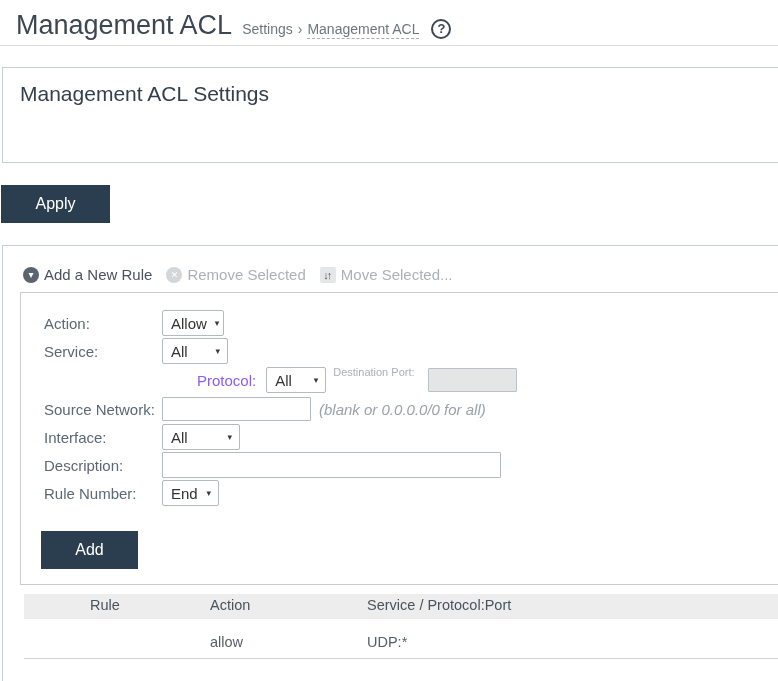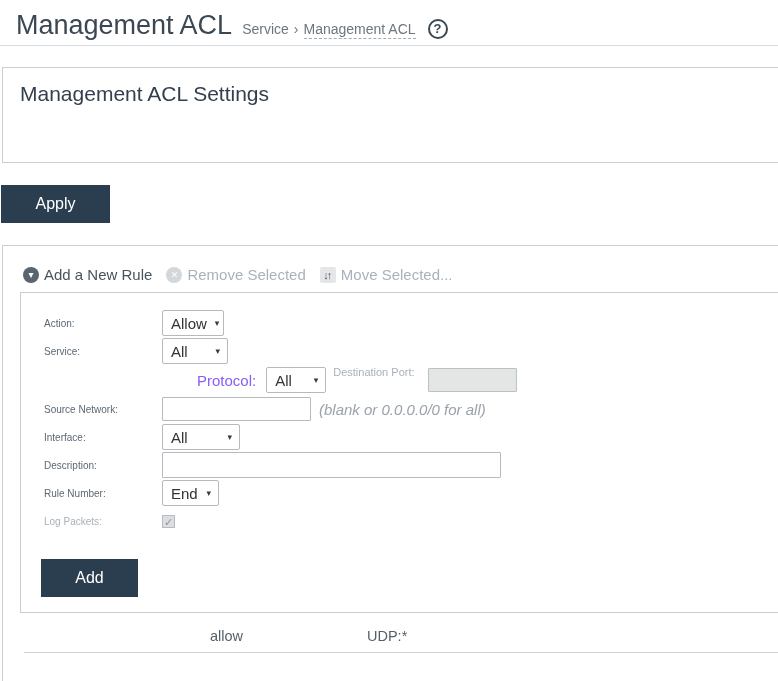--- a/index.html
+++ b/index.html
@@ -47,21 +47,21 @@
   .tool.disabled .glyph { background:#d3d7da; color:#fff; font-size:9px; }
   .tool .movglyph { width:16px; height:16px; margin-right:5px; background:#e4e6e8;
     color:#4a545e; font-size:11px; letter-spacing:-2px; display:inline-flex;
     align-items:center; justify-content:center; border-radius:2px;
     padding-right:2px; }
 
   
   .rule-form { margin:9px 0 0 17px; border:1px solid #cccccc; border-right:0;
     padding:17px 0 15px 23px; }
   .frow { display:flex; align-items:center; margin-bottom:2px; min-height:26px; }
-  .lbl { width:118px; font-size:10px; color:#5c6873; flex:0 0 auto; }
+  .lbl { width:118px; font-size:15px; color:#5c6873; flex:0 0 auto; }
   .lbl.dim, .dimtext { color:#a9b1b8; }
 
   .sel { display:inline-flex; align-items:center; justify-content:space-between;
     height:26px; background:#fff; border:1px solid #b5babf; border-radius:2px;
     padding:0 7px 0 8px; font-size:15px; color:#333; cursor:pointer; }
   .sel .caret { font-size:9px; color:#3a3a3a; margin-left:8px; }
 
   .txt { height:24px; border:1px solid #b5babf; border-radius:1px; background:#fff;
     font-family:inherit; font-size:14px; padding:0 5px; color:#333; }
   .txt:disabled { background:#e4e6e6; border-color:#bcc1c5; }
@@ -88,21 +88,21 @@
     border-bottom:1px solid #d3d3d3; color:#555f69; }
   .cell { position:absolute; top:3px; white-space:nowrap; }
   .c-rule { left:66px; } .c-action { left:186px; } .c-service { left:343px; }
 </style>
 </head>
 <body>
 
 <div class="hdr">
   <h1>Management ACL</h1>
   <nav class="breadcrumb">
-    <span class="crumb parent">Service</span><span class="sep">›</span><span class="crumb current">Management ACL</span>
+    <span class="crumb parent">Settings</span><span class="sep">›</span><span class="crumb current">Management ACL</span>
   </nav>
   <span class="help">?</span>
 </div>
 
 <section class="panel settings">
   <h2>Management ACL Settings</h2>
 </section>
 
 <button class="btn apply">Apply</button>
 
@@ -172,29 +172,30 @@
     </div>
 
     <div class="frow">
       <span class="lbl">Rule Number:</span>
       <span class="sel w-rulenum">
         <span>End</span>
         <span class="caret">▾</span>
       </span>
     </div>
 
-    <div class="frow">
-      <span class="lbl dim">Log Packets:</span>
-      <span class="checkbox checked-dis">✓</span>
-    </div>
 
     <button class="btn add-btn">Add</button>
   </div>
 
   <div class="rule-table">
+    <div class="thead">
+      <span class="cell c-rule">Rule</span>
+      <span class="cell c-action">Action</span>
+      <span class="cell c-service">Service / Protocol:Port</span>
+    </div>
     <div class="trow">
       <span class="cell c-rule"></span>
       <span class="cell c-action">allow</span>
       <span class="cell c-service">UDP:*</span>
     </div>
   </div>
 
 </section>
 
 </body></html>

